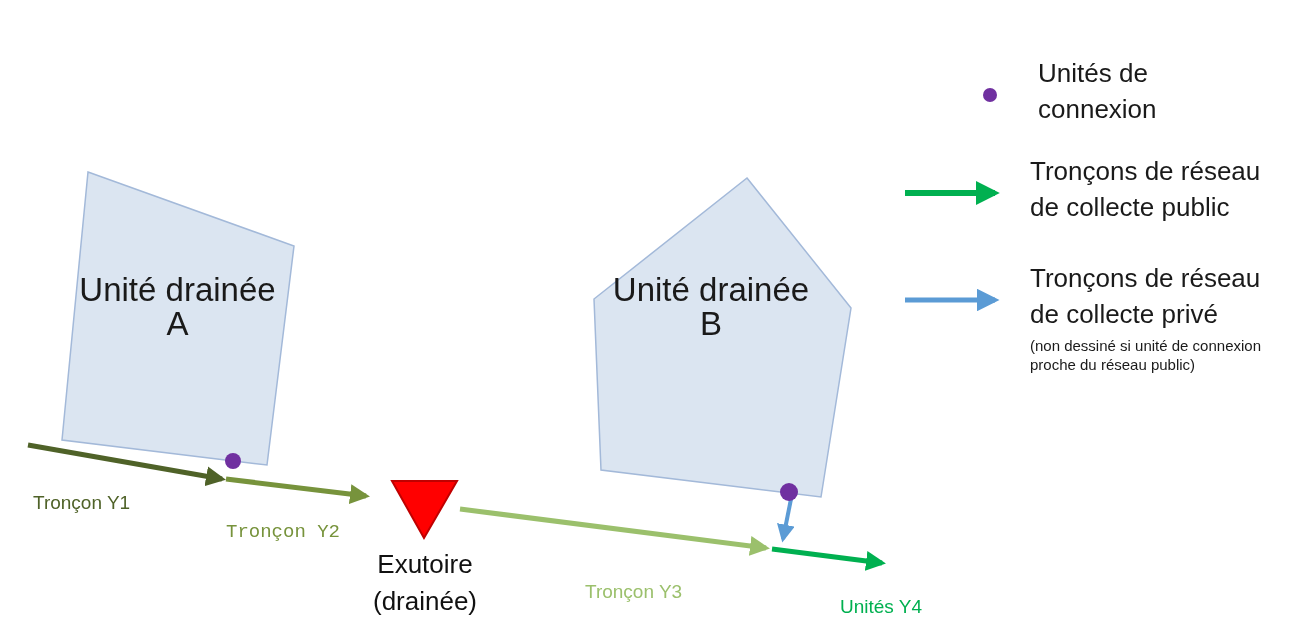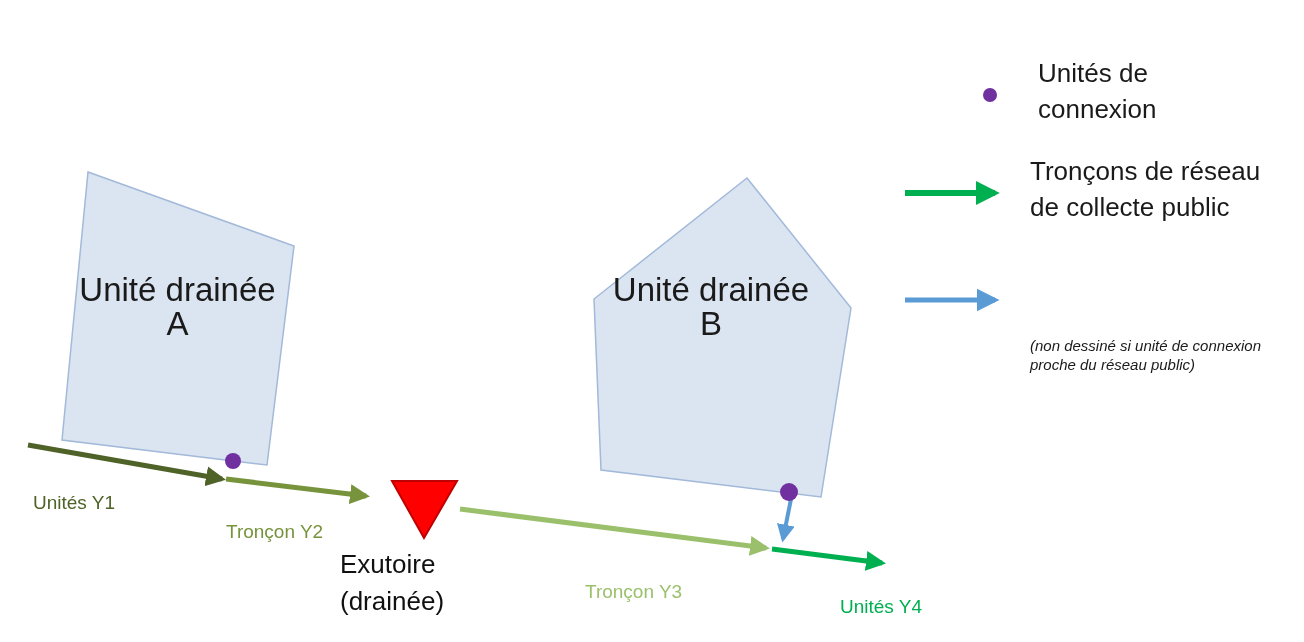--- a/index.html
+++ b/index.html
@@ -17,36 +17,37 @@
     font-size:33px;
     color:#1a1a1a;
     line-height:34px;
   }
   .troncon-label{
     font-size:19px;
     line-height:22px;
     white-space:nowrap;
   }
   .outlet-label{
+    text-align:center;
     font-size:26px;
     color:#111;
     line-height:37px;
   }
   .legend-text{
     font-size:26px;
     color:#1a1a1a;
     line-height:36px;
   }
   .legend-note{
     font-size:15px;
     color:#1a1a1a;
     line-height:19px;
   }
   .c-y1{color:var(--troncon-y1);}
-  .c-y2{color:var(--troncon-y2);}
+  .c-y2{color:var(--troncon-y2);font-family:Liberation Mono, monospace;}
   .c-y3{color:var(--troncon-y3);}
   .c-y4{color:var(--troncon-y4);}
 </style>
 </head>
 <body>
 
 <div id="canvas">
 
   <svg id="diagram-svg" width="1304" height="642" viewBox="0 0 1304 642">
     <defs>
@@ -95,27 +96,28 @@
 
   <div class="abs unit-label" style="left:70px;top:273px;width:215px;">
     <span>Unité drainée</span><br>
     <span>A</span>
   </div>
   <div class="abs unit-label" style="left:605px;top:273px;width:212px;">
     <span>Unité drainée</span><br>
     <span>B</span>
   </div>
 
-  <div class="abs troncon-label c-y1" style="left:33px;top:492px;">Unités Y1</div>
+  <div class="abs troncon-label c-y1" style="left:33px;top:492px;">Tronçon Y1</div>
   <div class="abs troncon-label c-y2" style="left:226px;top:521px;">Tronçon Y2</div>
   <div class="abs troncon-label c-y3" style="left:585px;top:569px;margin-top:12px;">Tronçon Y3</div>
   <div class="abs troncon-label c-y4" style="left:840px;top:596px;">Unités Y4</div>
 
   <div class="abs outlet-label" style="left:340px;top:546px;width:170px;">
     <span>Exutoire</span><br>
     <span>(drainée)</span>
   </div>
 
   <div class="abs legend-text" style="left:1038px;top:55px;width:175px;">Unités de connexion</div>
   <div class="abs legend-text" style="left:1030px;top:153px;width:262px;">Tronçons de réseau de collecte public</div>
-  <div class="abs legend-note" style="left:1030px;top:336px;width:268px;font-style:italic;">(non dessiné si unité de connexion proche du réseau public)</div>
+  <div class="abs legend-text" style="left:1030px;top:260px;width:262px;">Tronçons de réseau de collecte privé</div>
+  <div class="abs legend-note" style="left:1030px;top:336px;width:268px;">(non dessiné si unité de connexion proche du réseau public)</div>
 
 </div>
 
 </body></html>

